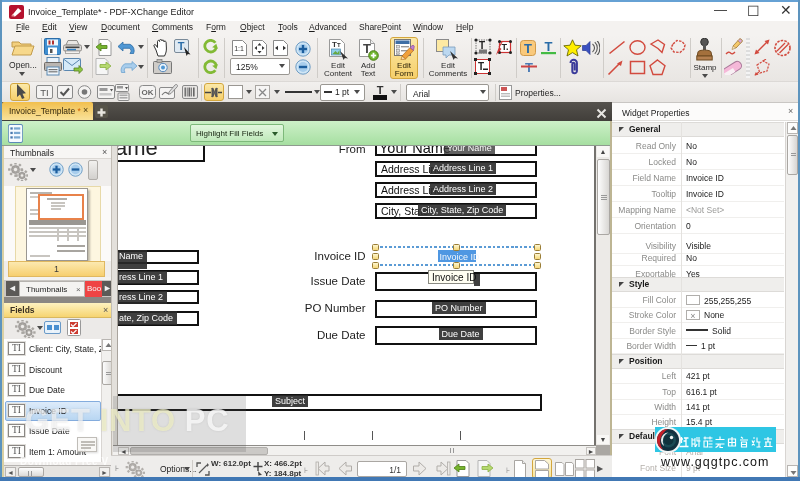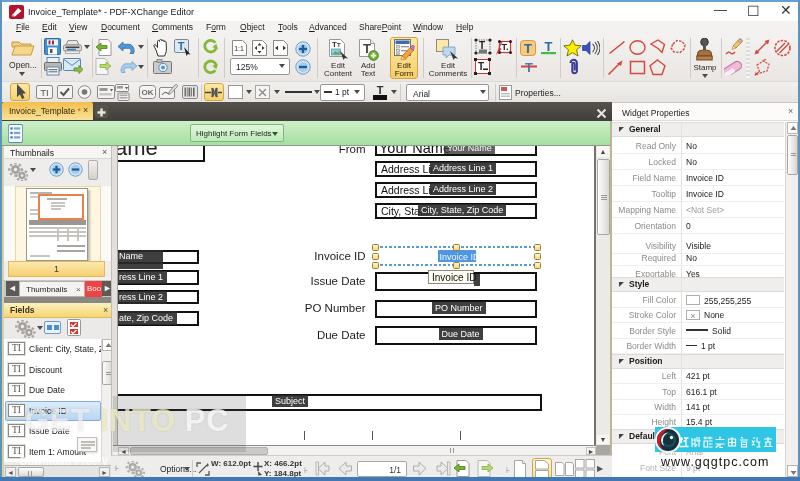--- a/index.html
+++ b/index.html
@@ -471,21 +471,21 @@
 <svg class="abs" style="left:6px;top:3px;" width="15" height="19" viewBox="0 0 19 17" preserveAspectRatio="none">
         <rect x="0.5" y="0.5" width="18" height="16" rx="2" fill="#f6fbff" stroke="#5a8ab8"></rect>
         <rect x="3" y="3" width="3" height="2" fill="#4a7ab0"></rect>
         <rect x="7.5" y="3" width="8" height="2" fill="#7aa8d0"></rect>
         <rect x="3" y="7" width="3" height="2" fill="#4a7ab0"></rect>
         <rect x="7.5" y="7" width="8" height="2" fill="#7aa8d0"></rect>
         <rect x="3" y="11" width="3" height="2" fill="#4a7ab0"></rect>
         <rect x="7.5" y="11" width="8" height="2" fill="#7aa8d0"></rect>
       </svg>
 <div id="hlbtn">
-        <span style="position:absolute;left:5px;top:4px;">Highlight Form Fields</span>
+        <span style="position:absolute;left:5px;top:4px;">Highlight Fill Fields</span>
         <div class="dd" style="left:81px;top:7px;border-top-color:#2a5a2a;"></div>
       </div>
 </div>
 <div class="abs" style="left:596px;top:105px;width:11px;height:11px;"><svg width="11" height="11" viewBox="0 0 11 11">
         <path d="M1.5 1.5 L9.5 9.5 M9.5 1.5 L1.5 9.5" stroke="#e8e6e2" stroke-width="2"></path>
       </svg></div>
 <div class="abs" id="lpanel">
 
 <div class="abs" style="left:0;top:0;width:109px;height:13px;background:#f7f6f4;border-bottom:1px solid #dbd8d4;">
         <span style="position:absolute;left:6px;top:2px;font-size:8.5px;color:#222;">Thumbnails</span>
@@ -667,21 +667,21 @@
 <span class="abs" style="left:263px;top:17px;font-size:10.5px;color:#111;">Address Line</span>
 <div class="dtag" style="left:312px;top:15.5px;">Address Line 1</div>
 <div class="fieldbox" style="left:257px;top:35.5px;width:162px;height:16px;"></div>
 <span class="abs" style="left:263px;top:38px;font-size:10.5px;color:#111;">Address Line</span>
 <div class="dtag" style="left:312px;top:36.5px;">Address Line 2</div>
 <div class="fieldbox" style="left:257px;top:56.5px;width:162px;height:16px;"></div>
 <span class="abs" style="left:263px;top:59px;font-size:10.5px;color:#111;">City, State</span>
 <div class="dtag" style="left:300px;top:57.5px;">City, State, Zip Code</div>
 
 <div class="fieldbox" style="left:-6px;top:103.5px;width:86.5px;height:14.5px;"></div>
-<div class="dtag" style="left:0px;top:104px;height:19px;line-height:13.5px;padding:0 20px 0 1px;">Name</div>
+<div class="dtag" style="left:0px;top:104px;height:19px;line-height:13.5px;padding:0 4px 0 1px;">Name</div>
 <div class="fieldbox" style="left:-6px;top:124px;width:86.5px;height:14.5px;"></div>
 <div class="dtag" style="left:0px;top:124.5px;height:13.5px;line-height:13.5px;padding:0 4px 0 1px;">ress Line 1</div>
 <div class="fieldbox" style="left:-6px;top:144px;width:86.5px;height:14px;"></div>
 <div class="dtag" style="left:0px;top:144.5px;height:13px;line-height:13px;padding:0 4px 0 1px;">ress Line 2</div>
 <div class="fieldbox" style="left:-6px;top:164.5px;width:86.5px;height:15px;"></div>
 <div class="dtag" style="left:0px;top:165px;height:14px;line-height:14px;padding:0 4px 0 1px;">ate, Zip Code</div>
 
 <span class="plabel" style="right:228.5px;top:104px;">Invoice ID</span>
 <span class="plabel" style="right:228.5px;top:128.5px;">Issue Date</span>
 <span class="plabel" style="right:228.5px;top:156px;">PO Number</span>

